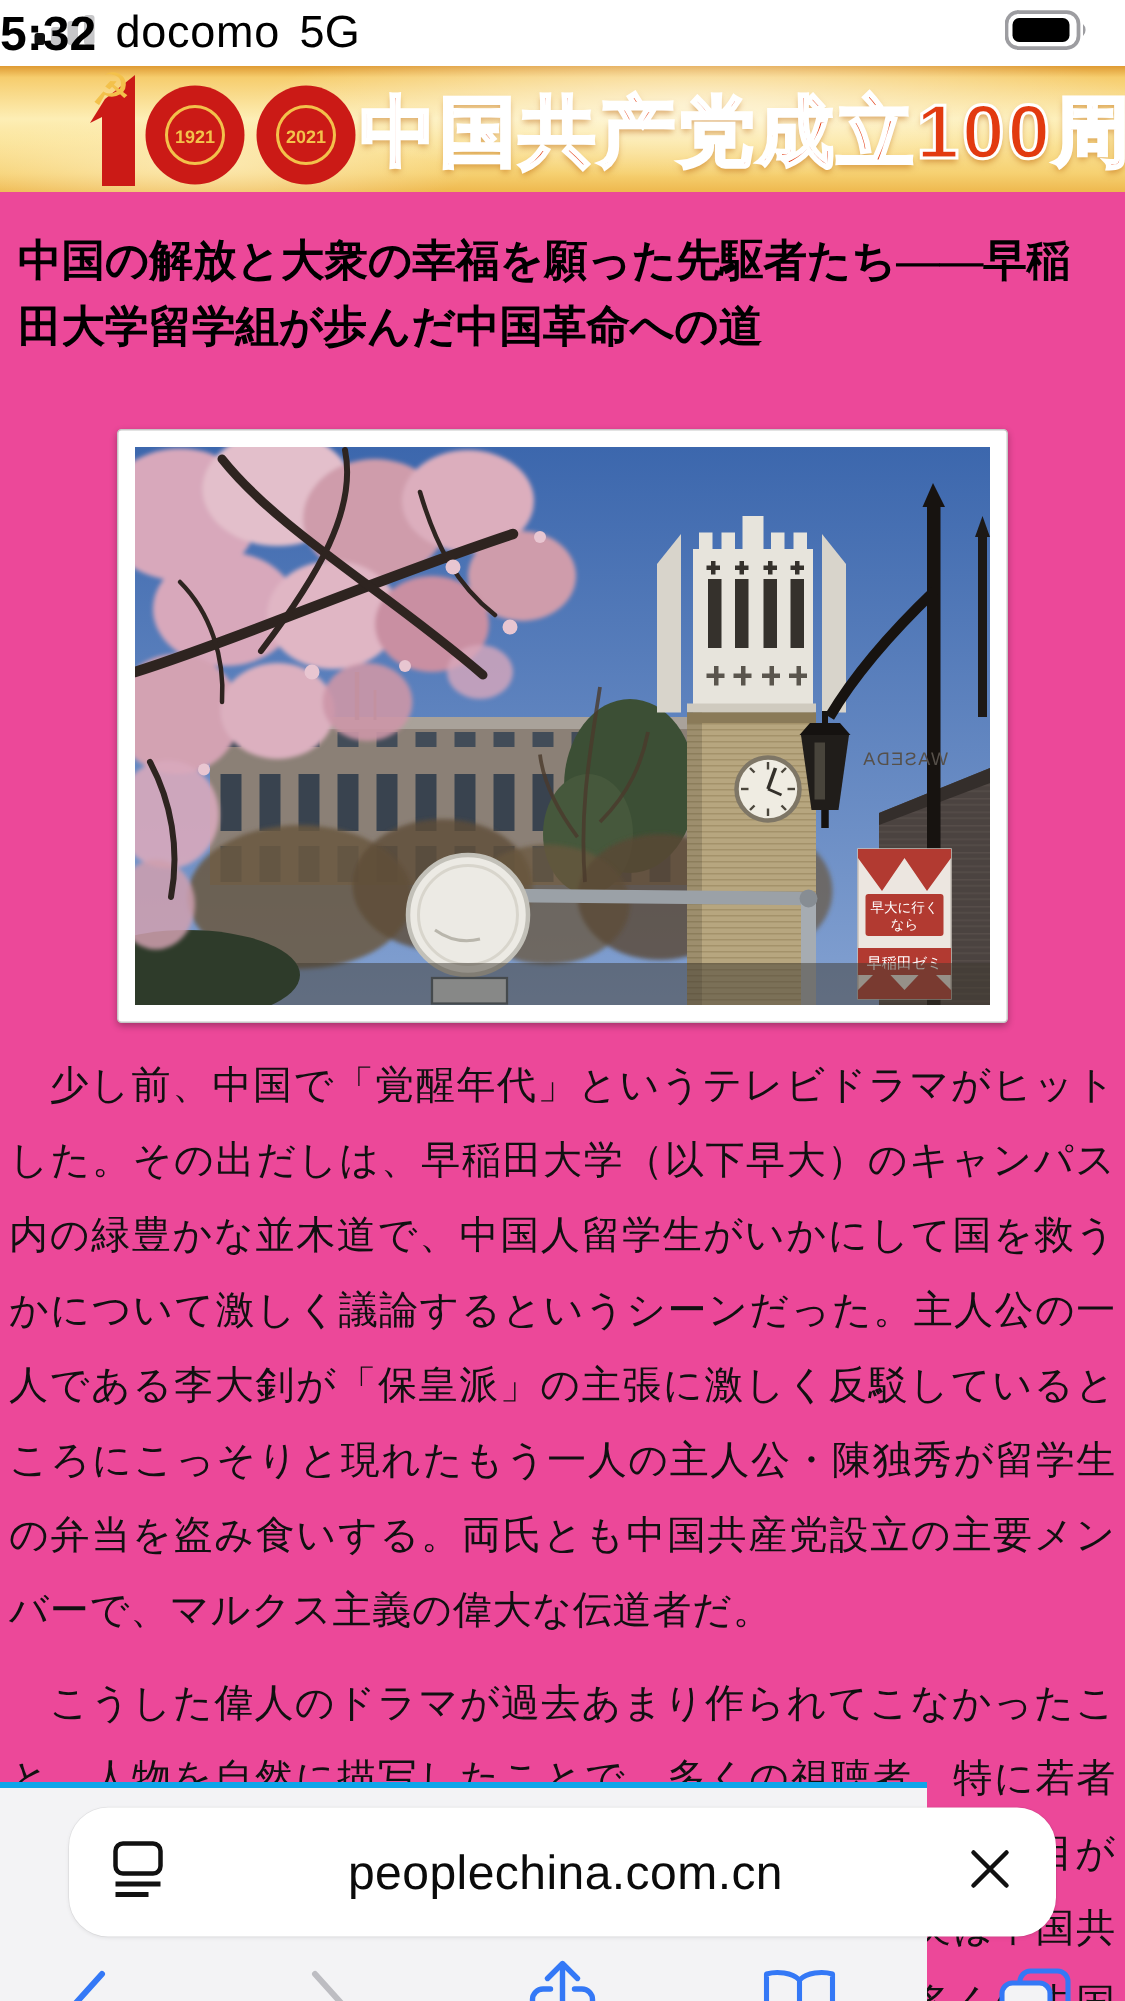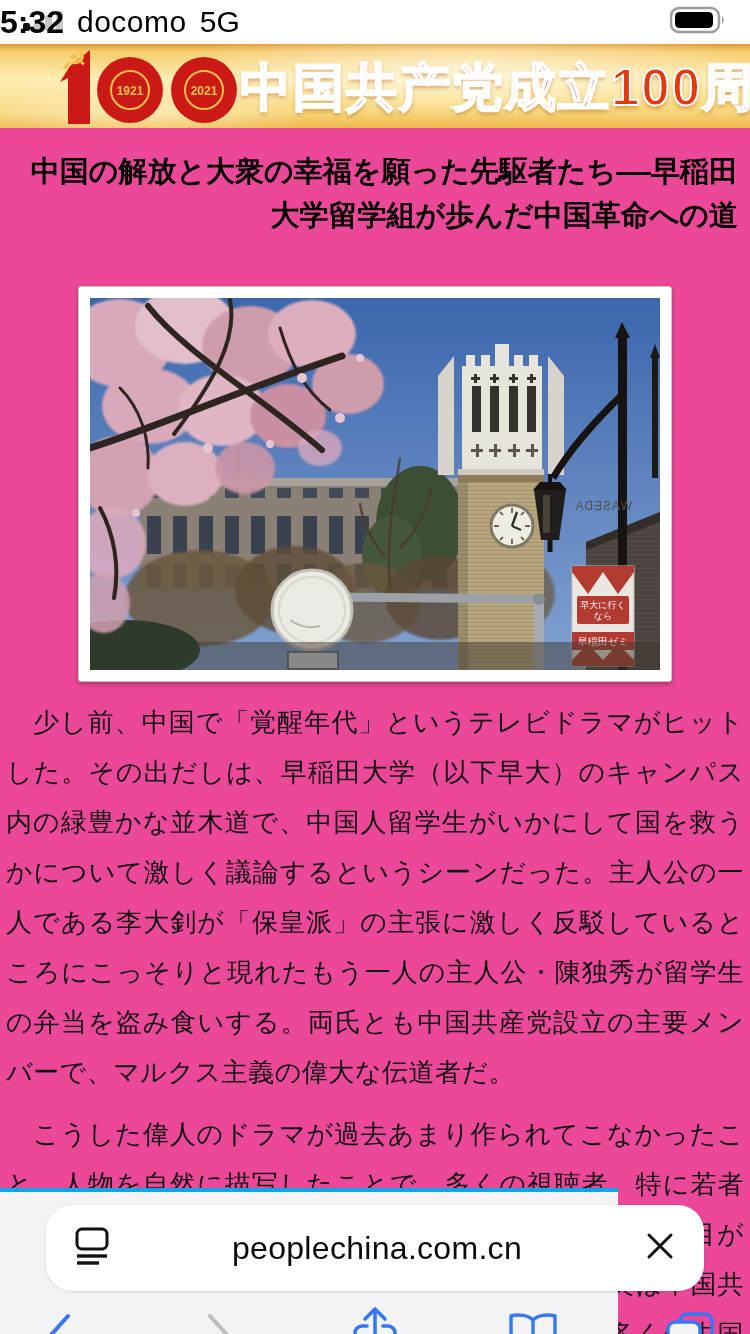--- a/index.html
+++ b/index.html
@@ -20,29 +20,29 @@
     background:linear-gradient(180deg,#df9a33 0%,#f6cd6d 9%,#fdeeb5 42%,#fbe49a 60%,#f6d172 85%,#eeb84e 100%);}
   .ad-banner:before{content:"";position:absolute;inset:0;
     background:radial-gradient(ellipse 420px 70px at 62% 30%,rgba(255,255,255,.55),rgba(255,255,255,0) 70%),
                radial-gradient(ellipse 260px 50px at 18% 80%,rgba(255,246,214,.6),rgba(255,255,255,0) 70%);}
   .ad-logo{position:absolute;left:52px;top:0;}
   .ad-headline{position:absolute;left:240px;top:0;height:84px;line-height:88px;
     font-size:51px;font-weight:800;letter-spacing:2px;color:#e23a10;
     -webkit-text-stroke:2px #ffffff;text-shadow:0 3px 4px rgba(186,94,6,.55);white-space:nowrap;}
 
   
-  .article-title{margin:24px 12px 0;font-family:Liberation Mono, monospace;
-    font-size:29px;line-height:44px;font-weight:700;text-align:right;}
+  .article-title{margin:24px 12px 0;font-family:Liberation Serif, serif;
+    font-size:29px;line-height:44px;font-weight:700;text-align:left;}
   .photo-frame{margin:46px auto 0;width:570px;background:#fff;padding:11px;
     border:1px solid #c7c7c7;border-radius:3px;box-shadow:0 2px 5px rgba(0,0,0,.3);}
   .photo-frame svg{display:block;}
   .photo-caption{margin-top:18px;text-align:center;font-size:21px;color:#3c3c3c;}
   .article-body{margin-top:16px;padding:0 6px;}
   .article-body p{margin:0 0 12px;font-size:26px;line-height:50px;letter-spacing:.5px;
-    text-align:justify;color:#111;font-family:Liberation Serif, serif;}
+    text-align:justify;color:#111;}
 
   
   .browser-chrome{position:absolute;left:0;top:1188px;width:618px;height:194px;
     background:#f3f3f5;border-top:4px solid #0ea5e9;z-index:20;}
   .url-bar{position:absolute;left:46px;top:13px;width:658px;height:86px;background:#fff;
     border-radius:26px;box-shadow:0 0 0 .5px rgba(0,0,0,.06),0 1px 3px rgba(0,0,0,.08);
     display:flex;align-items:center;padding:0 28px;box-sizing:border-box;}
   .url-text{flex:1;text-align:center;font-size:32px;color:#0b0b0b;letter-spacing:.3px;}
   .toolbar{position:absolute;left:0;top:112px;width:750px;display:flex;
     justify-content:space-between;padding:0 28px;box-sizing:border-box;}

